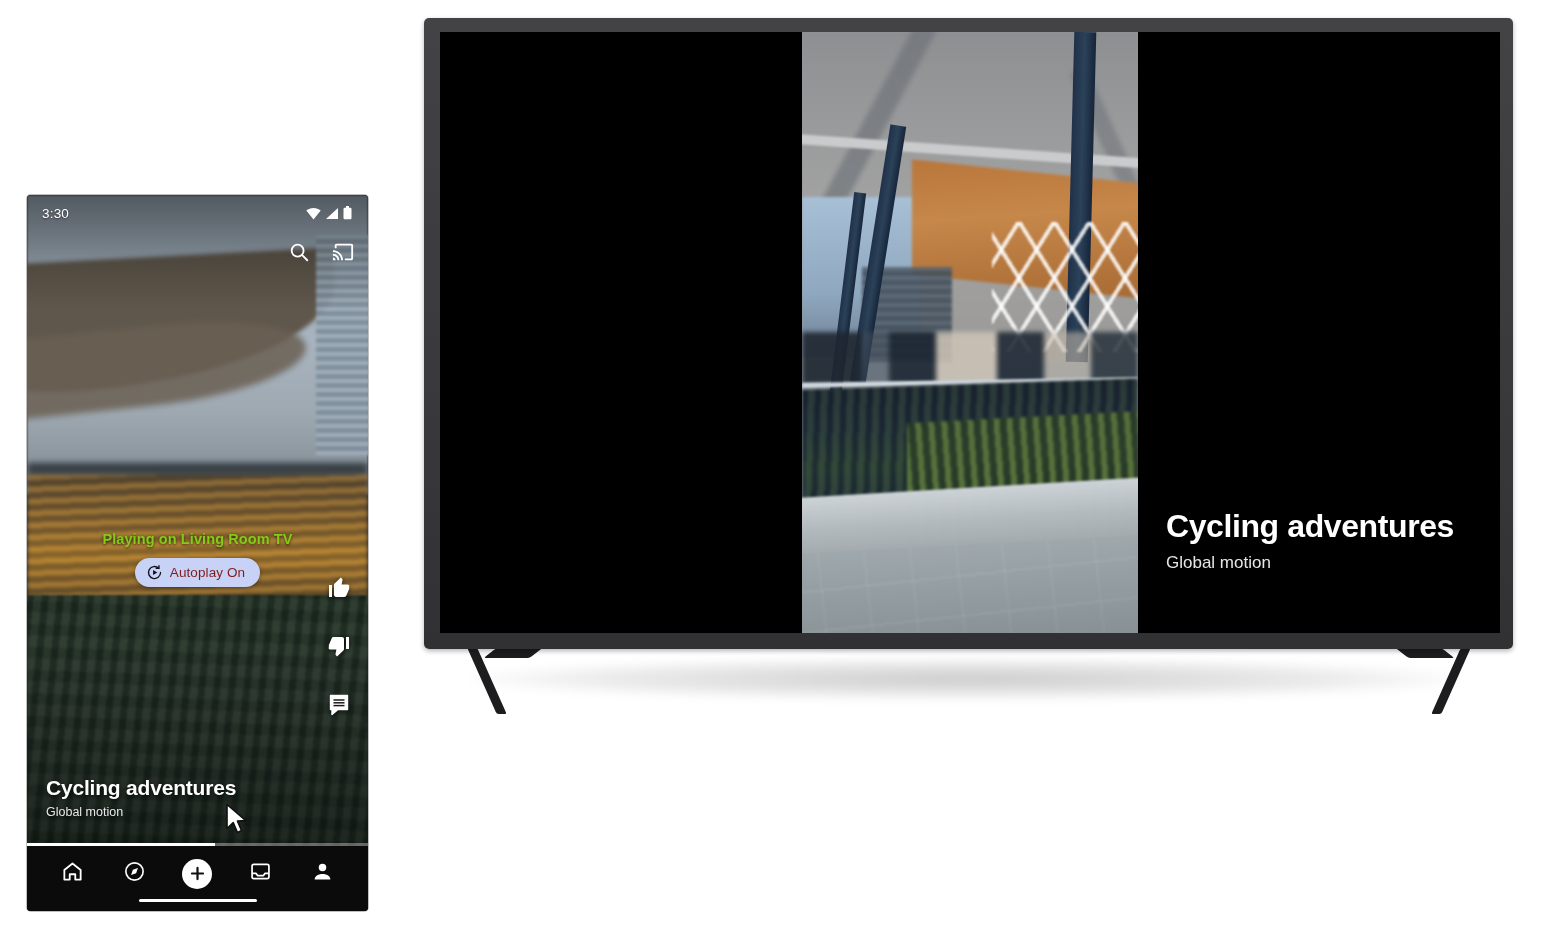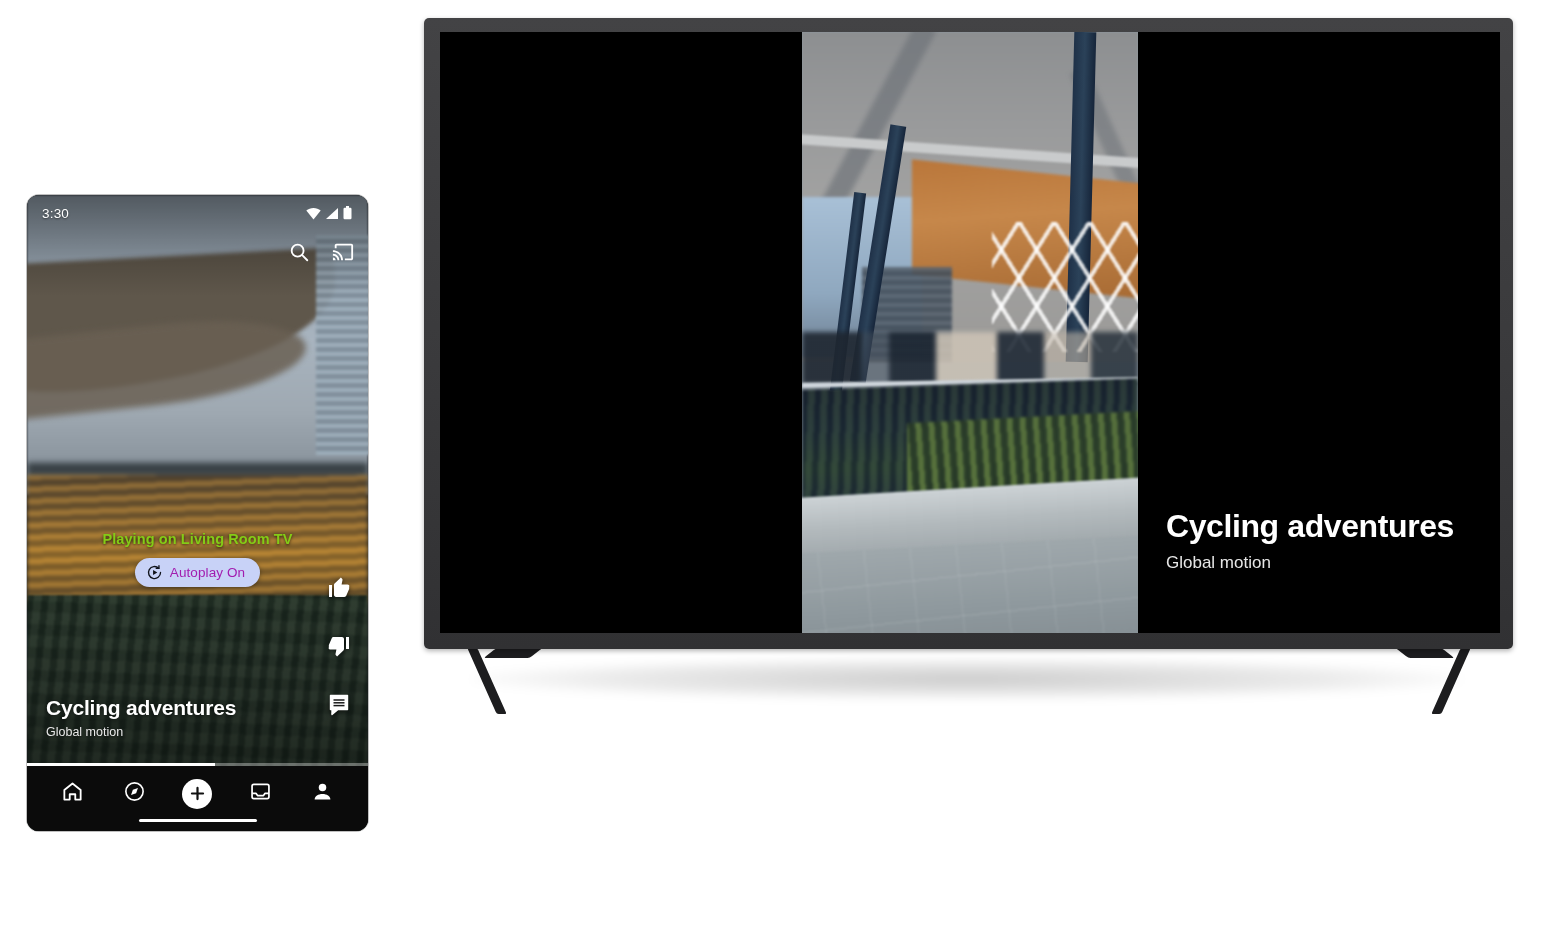--- a/index.html
+++ b/index.html
@@ -7,22 +7,22 @@
     width: 1546px; height: 946px;
     background: #ffffff;
     font-family: "Liberation Sans", sans-serif;
     overflow: hidden;
   }
   .stage { position: relative; width: 1546px; height: 946px; background: #fff; }
 
   
   .phone {
     position: absolute; left: 27px; top: 195px;
-    width: 341px; height: 636px;
-    border-radius: 12px;
+    width: 341px; height: 716px;
+    border-radius: 4px;
     background: #0a0a0a;
     overflow: hidden;
     box-shadow: 0 0 0 1px rgba(0,0,0,0.25);
   }
   .phone-video {
     position: absolute; inset: 0;
     overflow: hidden;
     background: #1b2026;
   }
   
@@ -109,21 +109,21 @@
   .cast-overlay {
     position:absolute; left:0; right:0; top: 336px;
     display:flex; flex-direction:column; align-items:center; gap:11px;
   }
   .cast-label {
     color:#84cc16; font-size:14.5px; font-weight:700; letter-spacing:.1px;
     text-shadow: 0 1px 3px rgba(0,0,0,.65);
   }
   .autoplay-pill {
     display:inline-flex; align-items:center; gap:7px;
-    background:#c8d2f7; color:#a21caf;
+    background:#c8d2f7; color:#7f1d1d;
     border-radius: 999px; padding: 6px 15px 6px 11px;
     font-size: 13.5px; font-weight:500; letter-spacing:.1px;
     cursor:pointer; box-shadow:0 1px 4px rgba(0,0,0,.35);
   }
   .autoplay-pill svg { display:block; }
 
   
   .cursor { position:absolute; left:197px; top:608px; width:26px; height:32px; pointer-events:none; }
 
   

